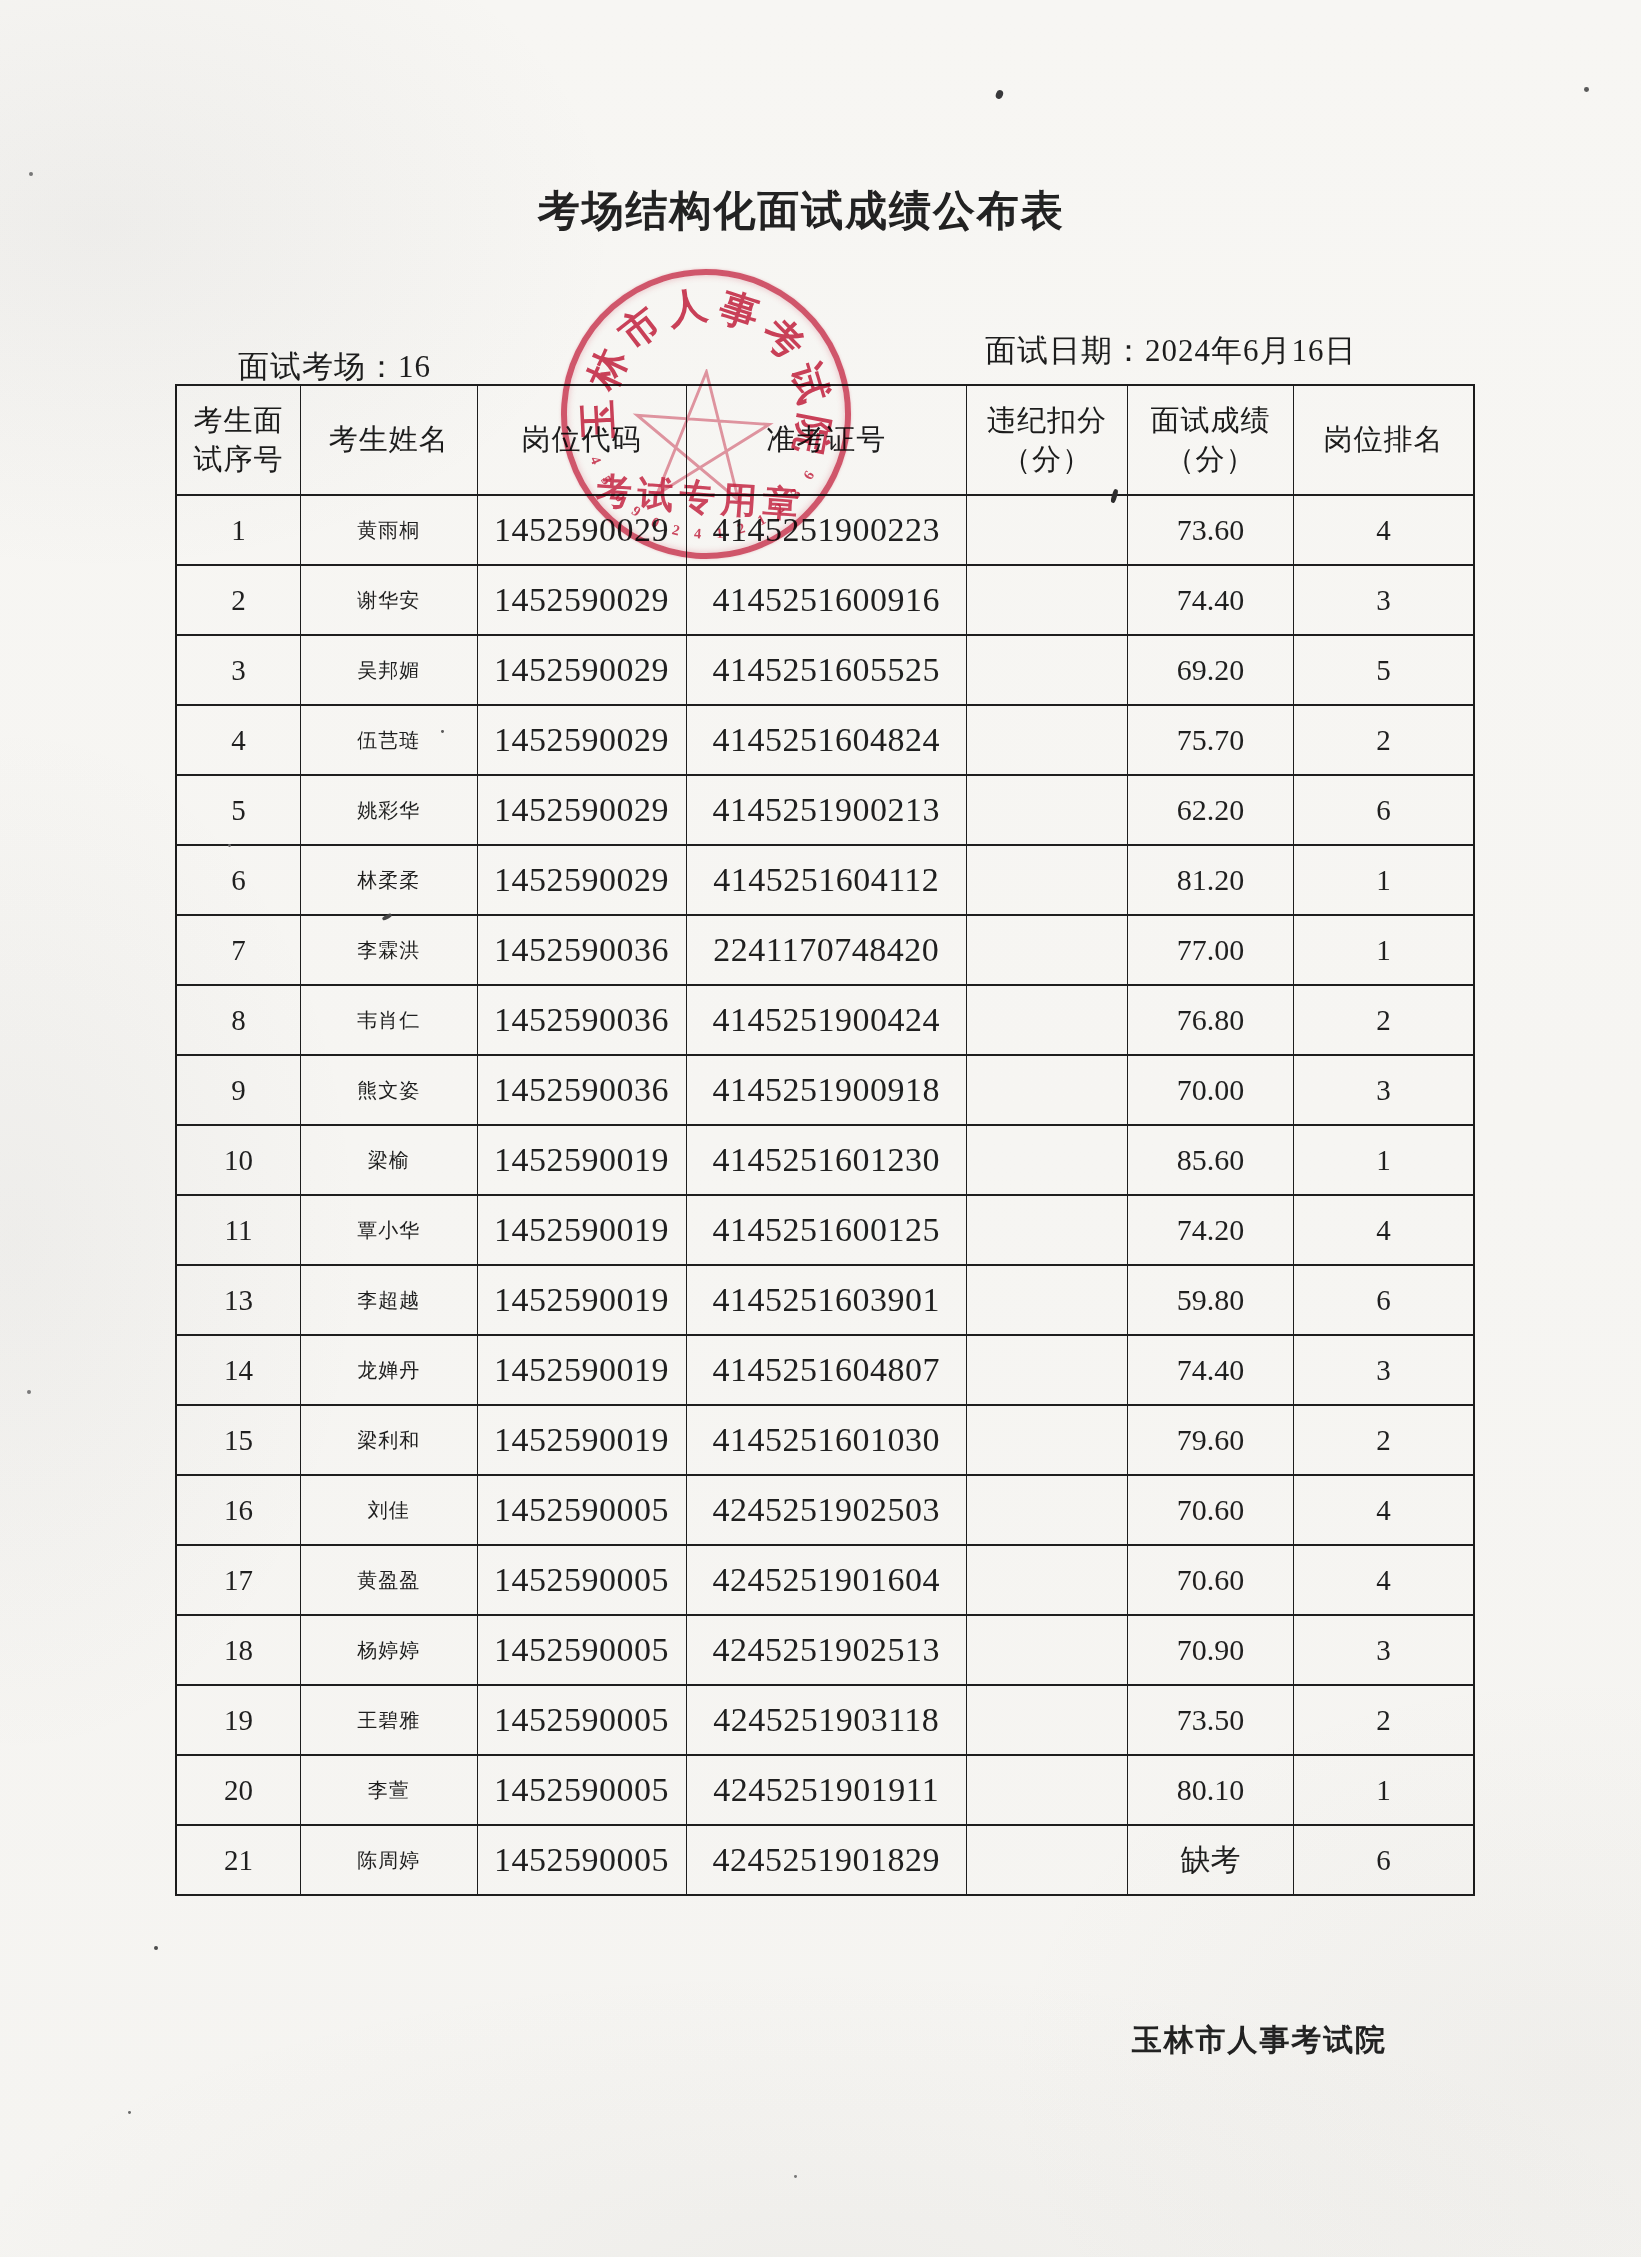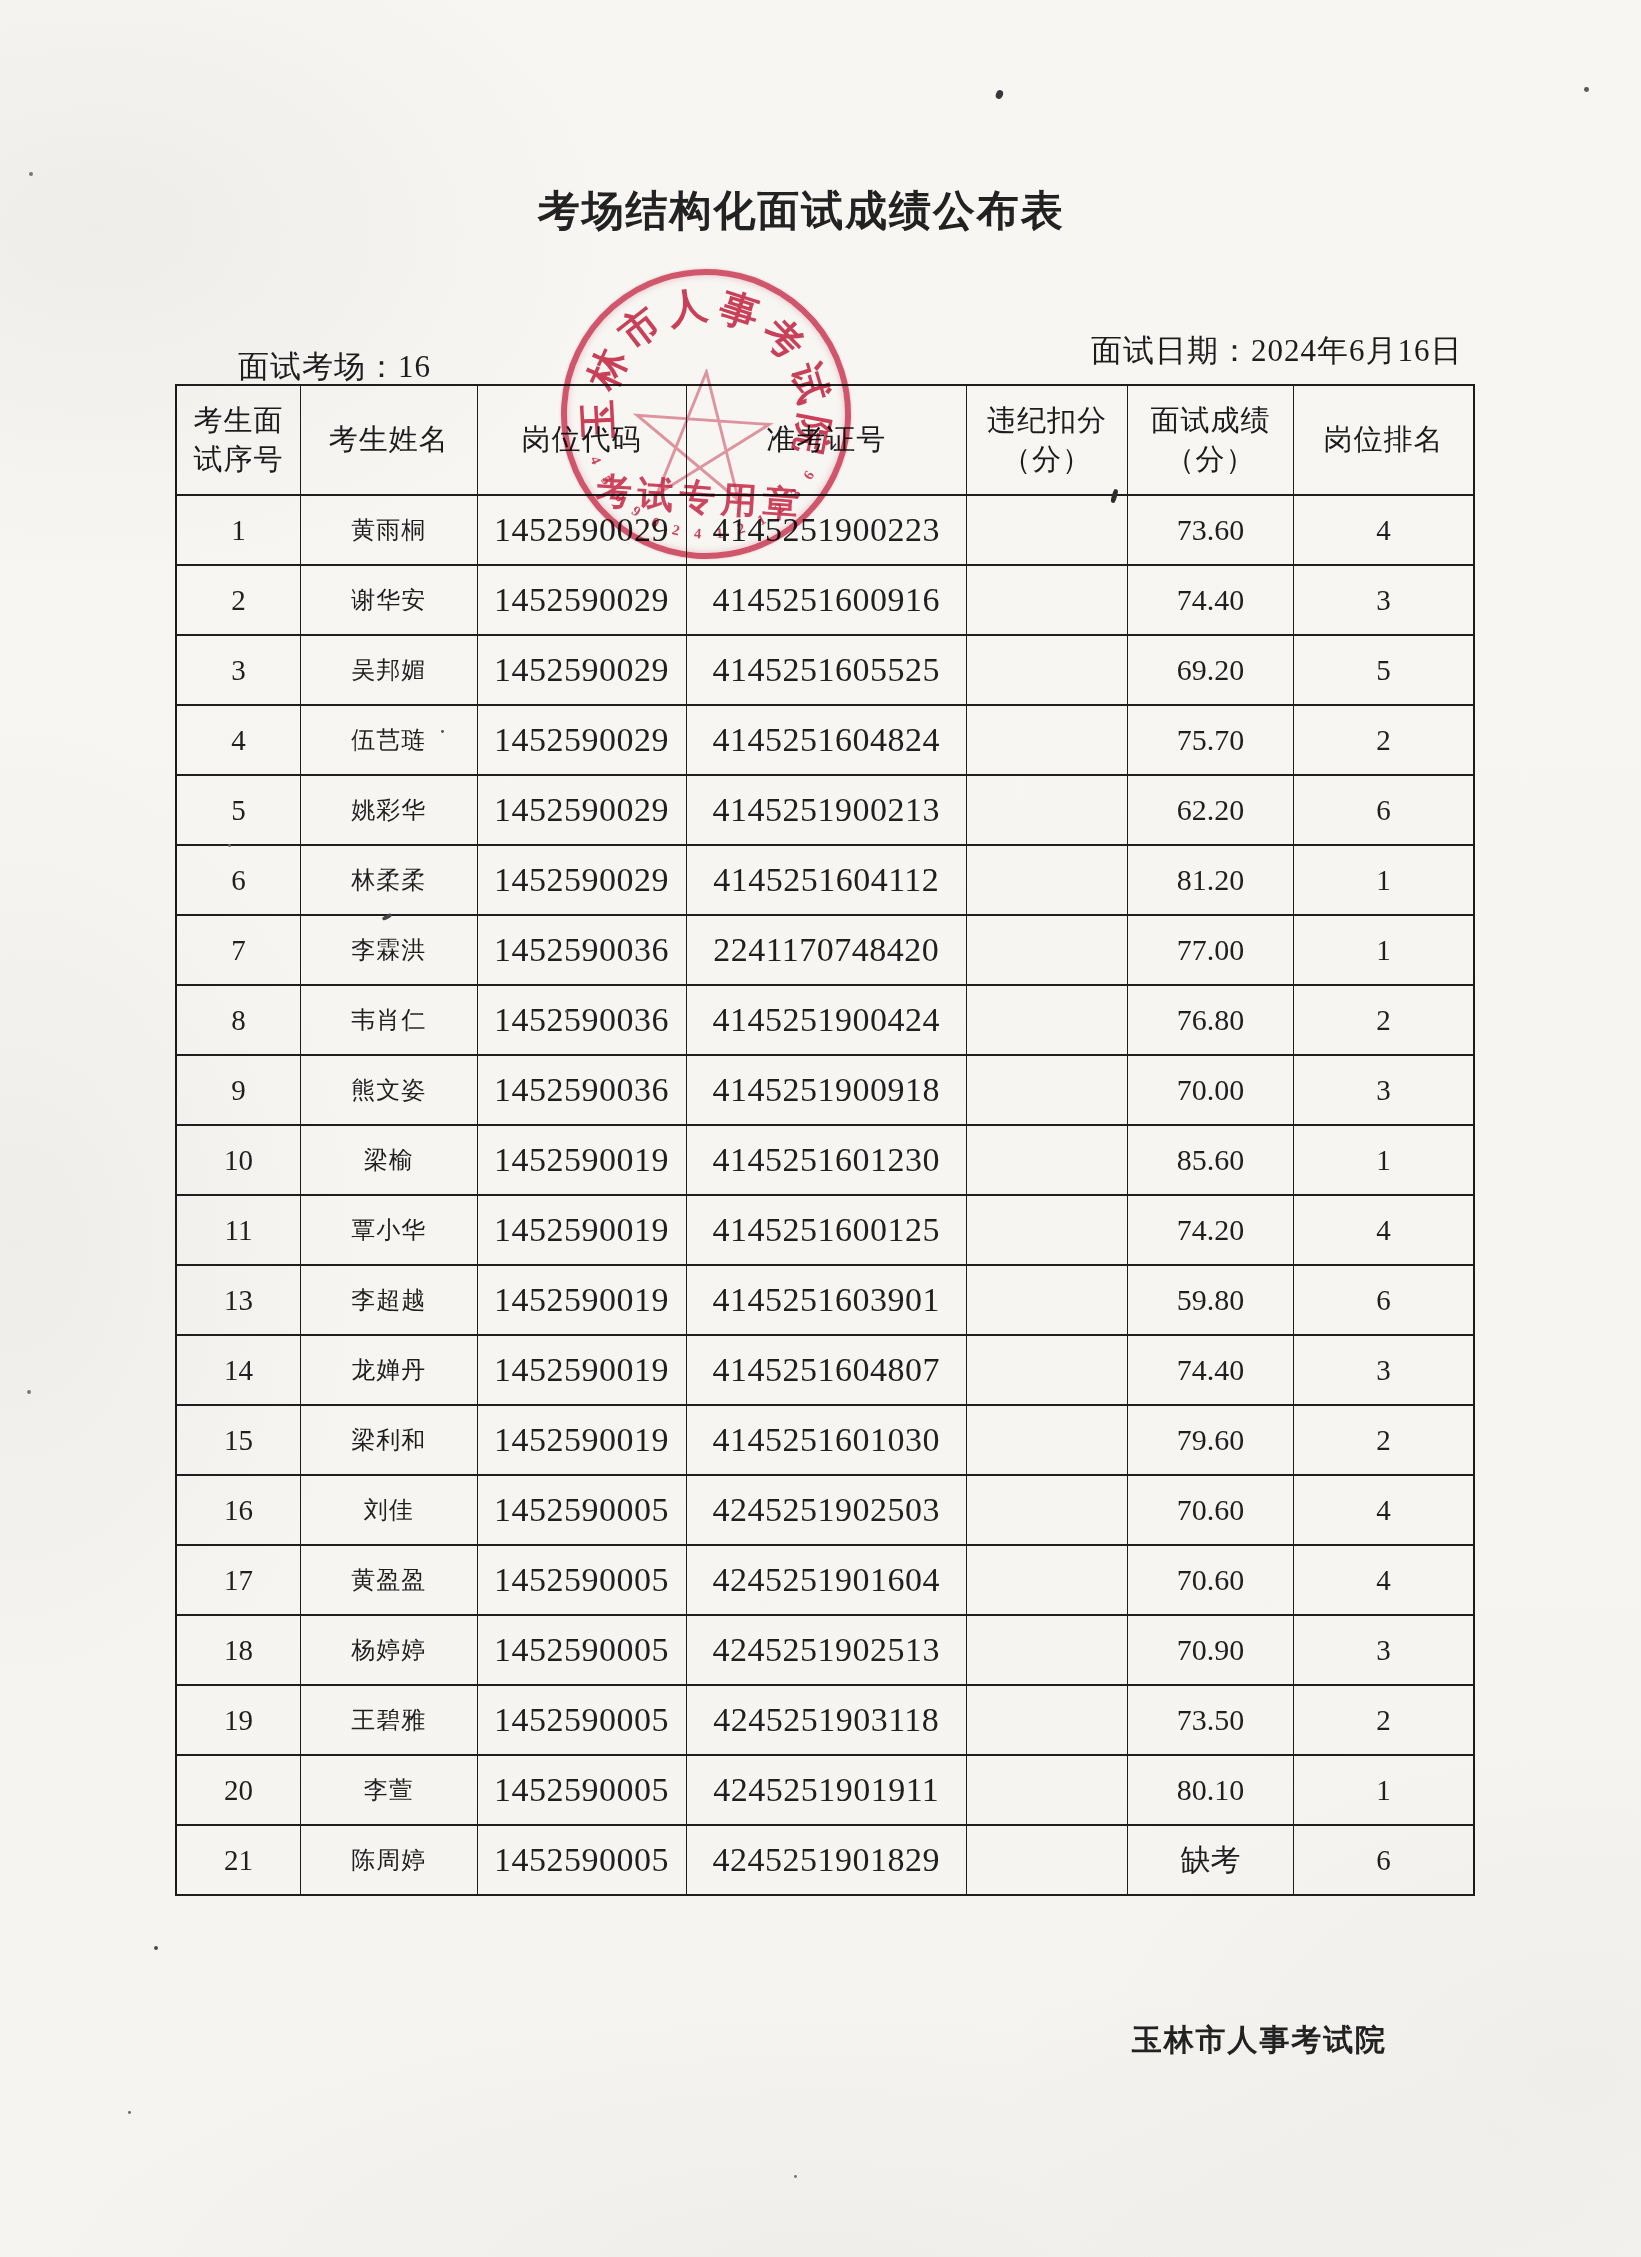--- a/index.html
+++ b/index.html
@@ -17,40 +17,40 @@
       radial-gradient(ellipse 966px 676px at 96% 92%, rgba(130,125,118,0.05), transparent 60%),
       radial-gradient(ellipse 1352px 483px at 50% 101%, rgba(120,118,112,0.05), transparent 65%),
       linear-gradient(#f7f6f3, #f5f4f1);
   }
   .title{
     position:absolute;left:-19.3px;top:183px;width:1641px;
     text-align:center;font-size:42px;font-weight:700;letter-spacing:1.9px;color:#222;
   }
   .meta{position:absolute;top:330px;font-size:31px;color:#1d1d1d;letter-spacing:1px;}
   .meta.venue{left:238px;margin-top:16px;}
-  .meta.date{left:1091px;text-align:right;}
+  .meta.date{left:985px;text-align:right;}
   .footer{
     position:absolute;top:2020px;right:254px;
     font-size:30px;letter-spacing:1.9px;color:#222;font-weight:bold;
   }
   table.score{
     position:absolute;left:175px;top:384px;width:1300px;
     border-collapse:collapse;table-layout:fixed;
     border:2.9px solid #1b1b1b;
   }
   table.score th, table.score td{
     border:1.9px solid #1e1e1e;border-top-width:2.9px;border-bottom-width:2.9px;
     text-align:center;vertical-align:middle;padding:0;
     font-weight:400;white-space:pre-line;overflow:hidden;
   }
   table.score thead tr{height:110px;}
   table.score tbody tr{height:70px;}
   table.score th{font-size:29px;line-height:1.35;letter-spacing:1px;color:#1c1c1c;}
   td.c0{font-size:29px;}
-  td.c1{font-size:24px;letter-spacing:1px;}
+  td.c1{font-size:20px;letter-spacing:1px;}
   td.c2,td.c3{font-size:34px;letter-spacing:0.5px;}
   td.c4{font-size:29px;}
   td.c5{font-size:30px;}
   td.c6{font-size:29px;}
   
   #stamp{
     position:absolute;left:561px;top:269px;width:290px;height:290px;
     transform:rotate(4deg);mix-blend-mode:multiply;z-index:5;pointer-events:none;
   }
   .stamp-ring{

